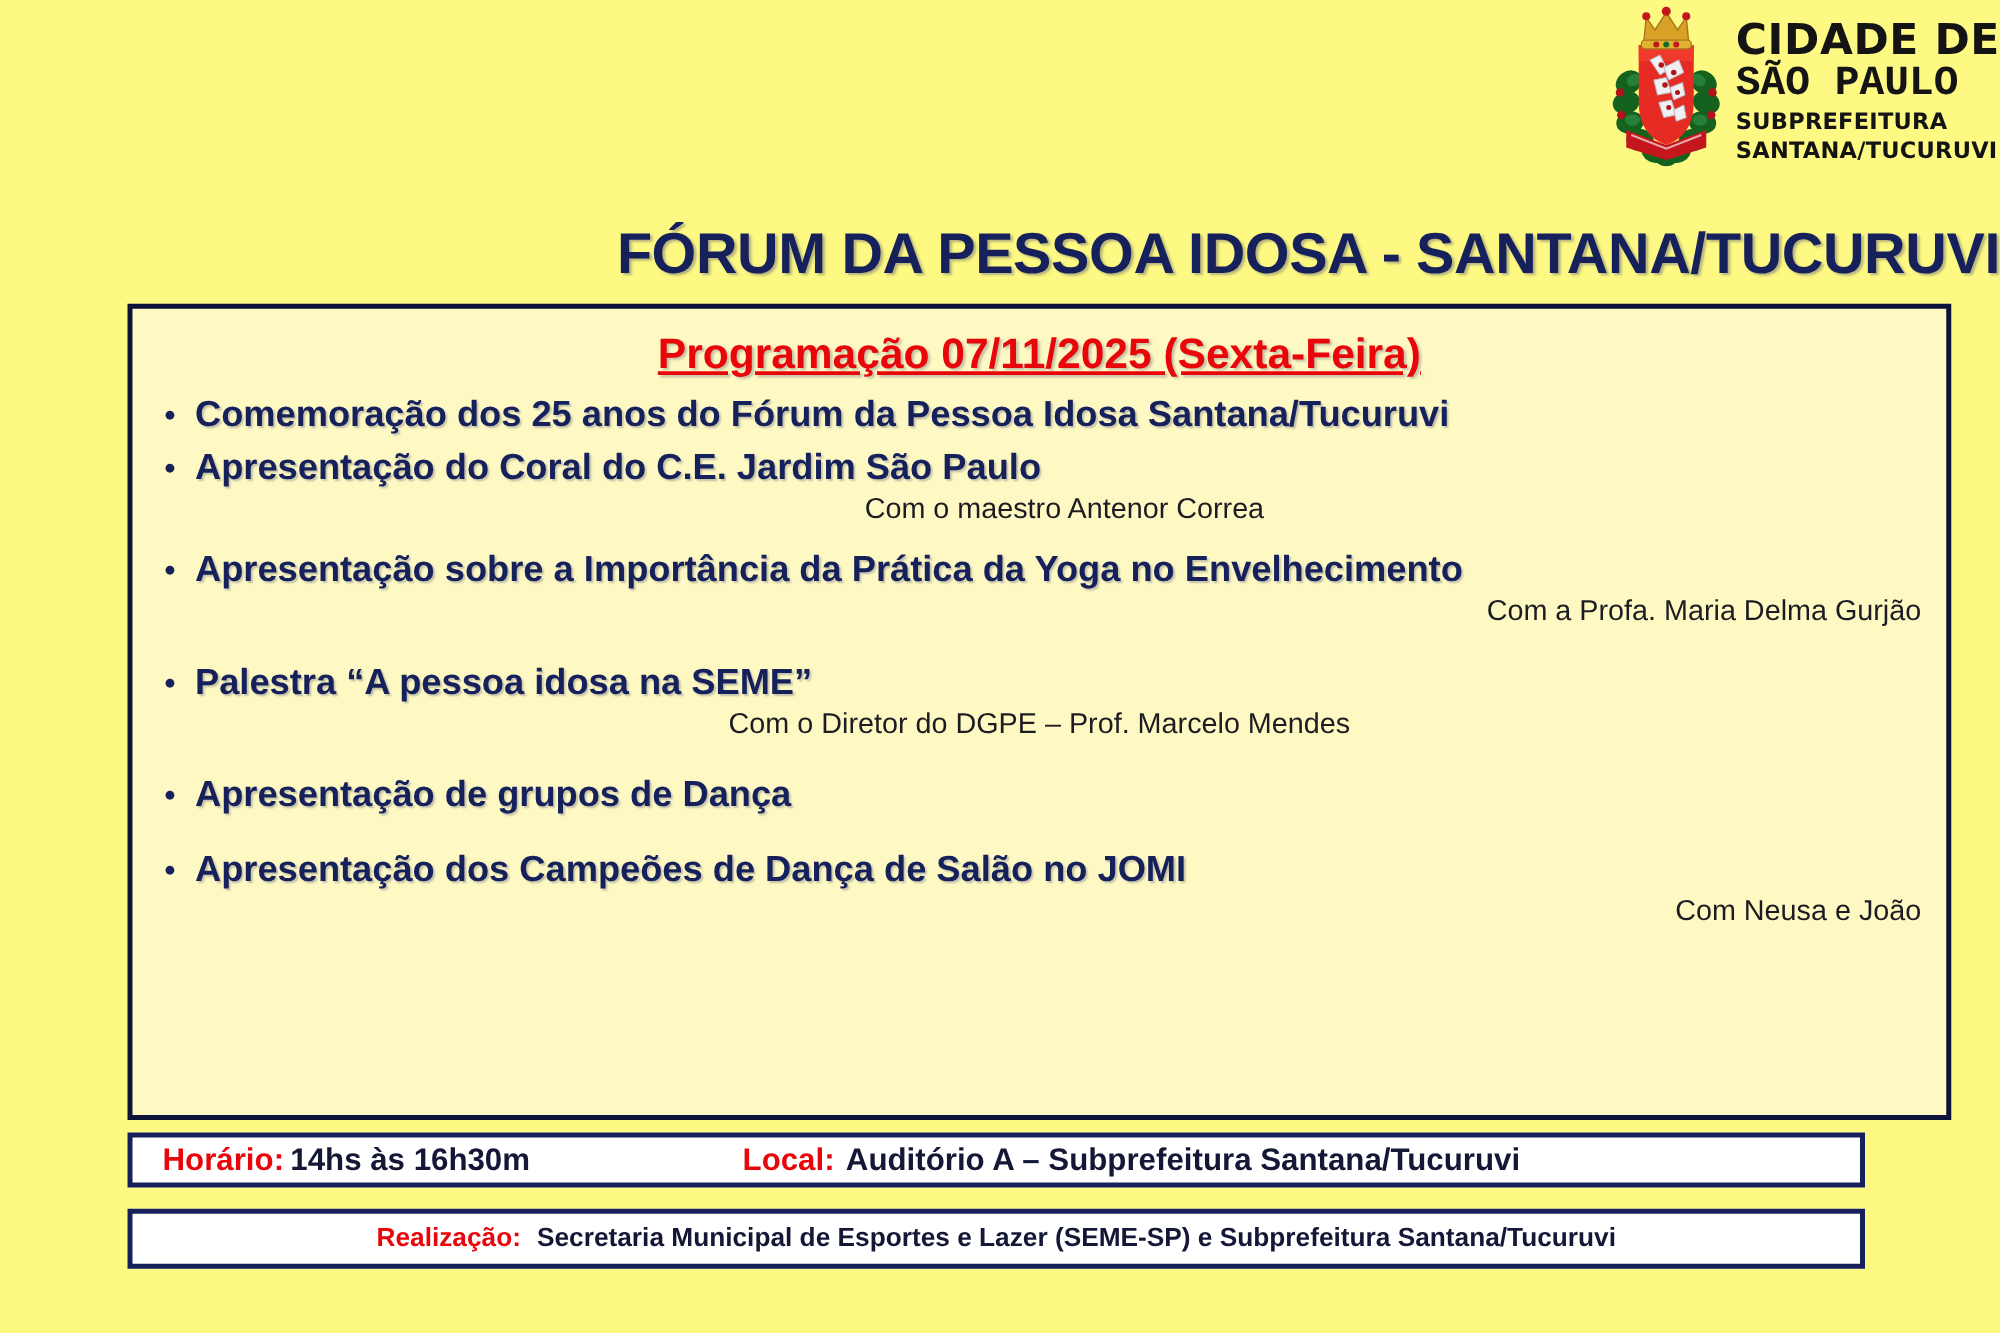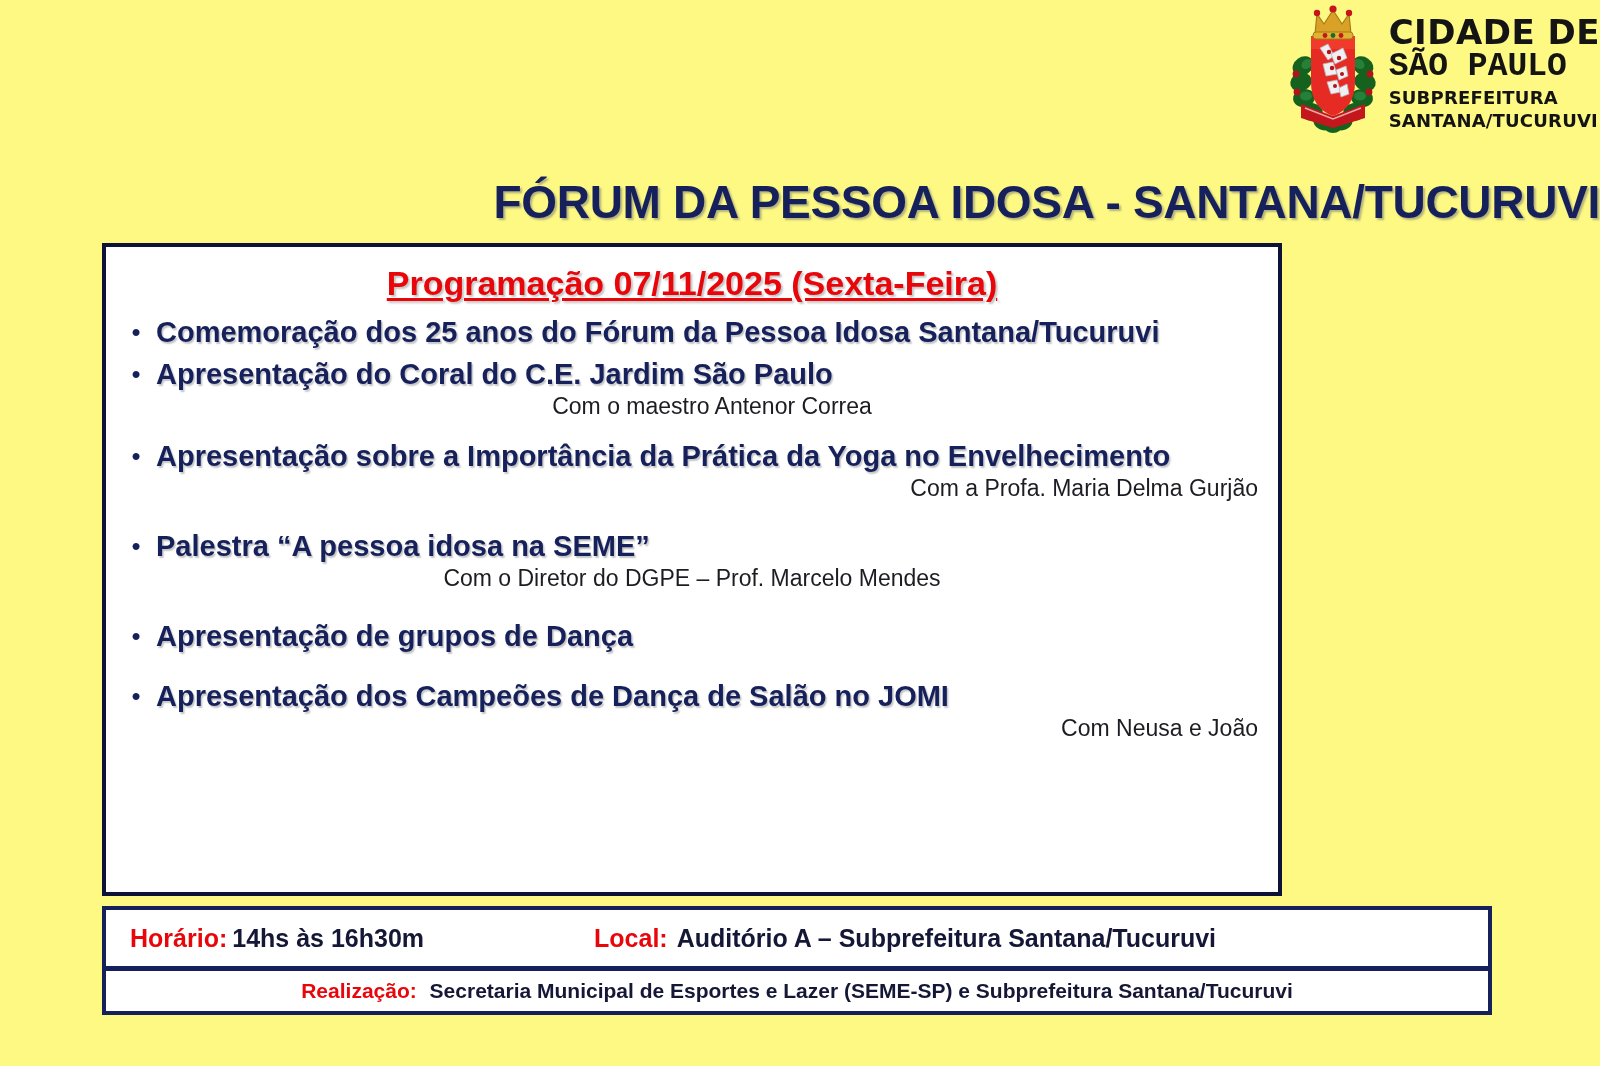--- a/index.html
+++ b/index.html
@@ -89,23 +89,23 @@
     margin-top: 16px;
     text-shadow: 2px 2px 2px rgba(120,120,120,0.55);
     white-space: nowrap;
   }
 
   
   .panel {
     position: absolute;
     left: 102px;
     top: 243px;
-    width: 1180px;
+    width: 1459px;
     height: 653px;
-    background: #ffffff;
+    background: #fef9c3;
     border: 4px solid #0d1338;
     box-sizing: border-box;
   }
   .prog-heading {
     text-align: center;
     font-size: 34px;
     font-weight: bold;
     color: #e8060b;
     text-decoration: underline;
     text-underline-offset: 3px;
@@ -160,21 +160,21 @@
     left: 102px;
     width: 1390px;
     background: #ffffff;
     border: 4px solid #16215c;
     box-sizing: border-box;
     display: flex;
     align-items: center;
   }
   #box-horario {
     top: 906px;
-    height: 64px;
+    height: 44px;
     padding-left: 24px;
   }
   #box-realizacao {
     top: 967px;
     height: 48px;
     justify-content: center;
   }
   .lbl-red {
     color: #e8060b;
     font-weight: bold;

